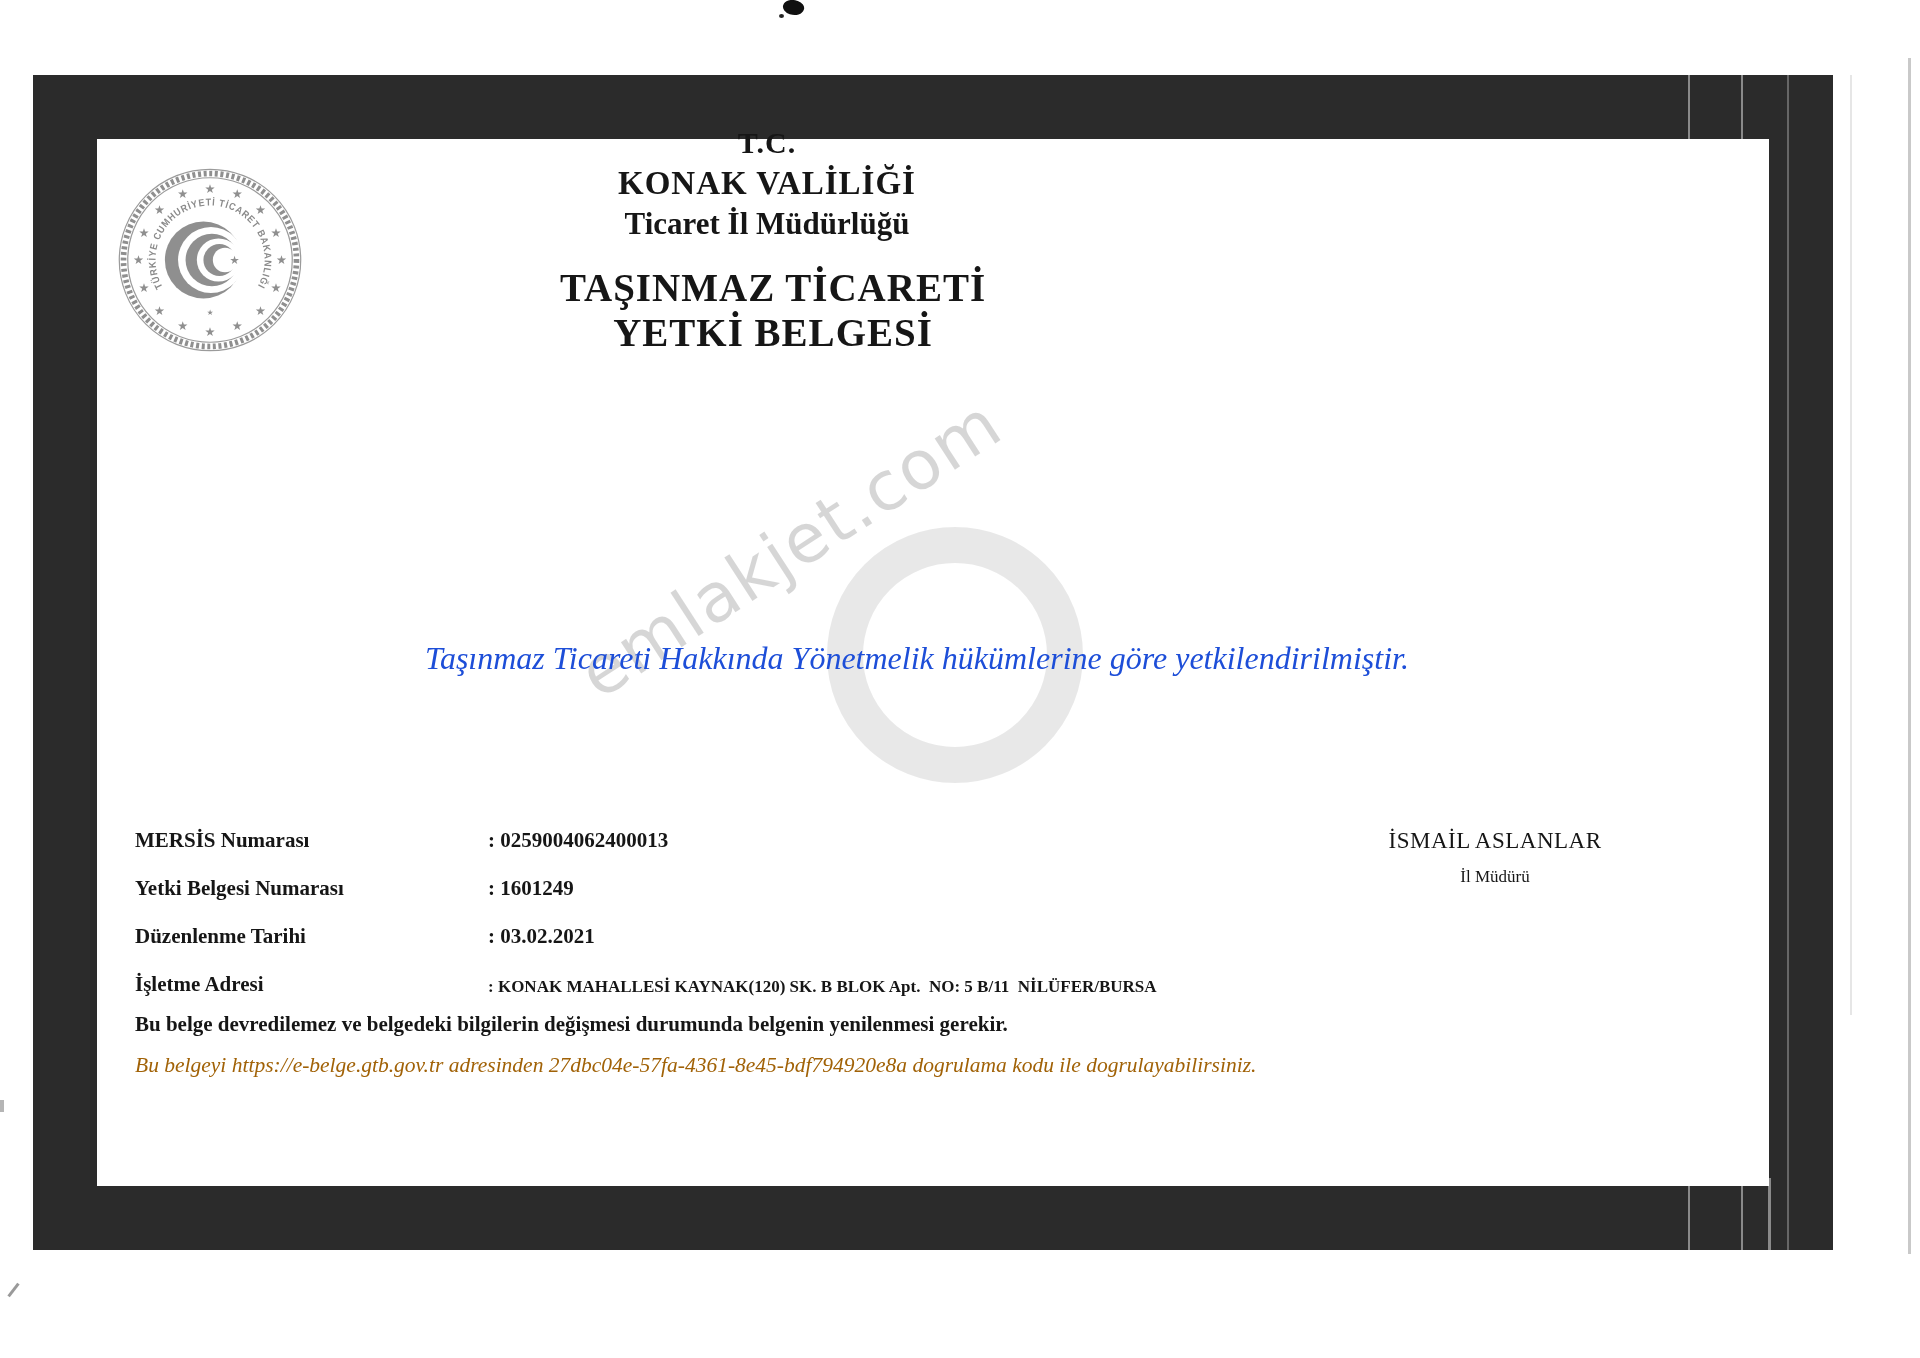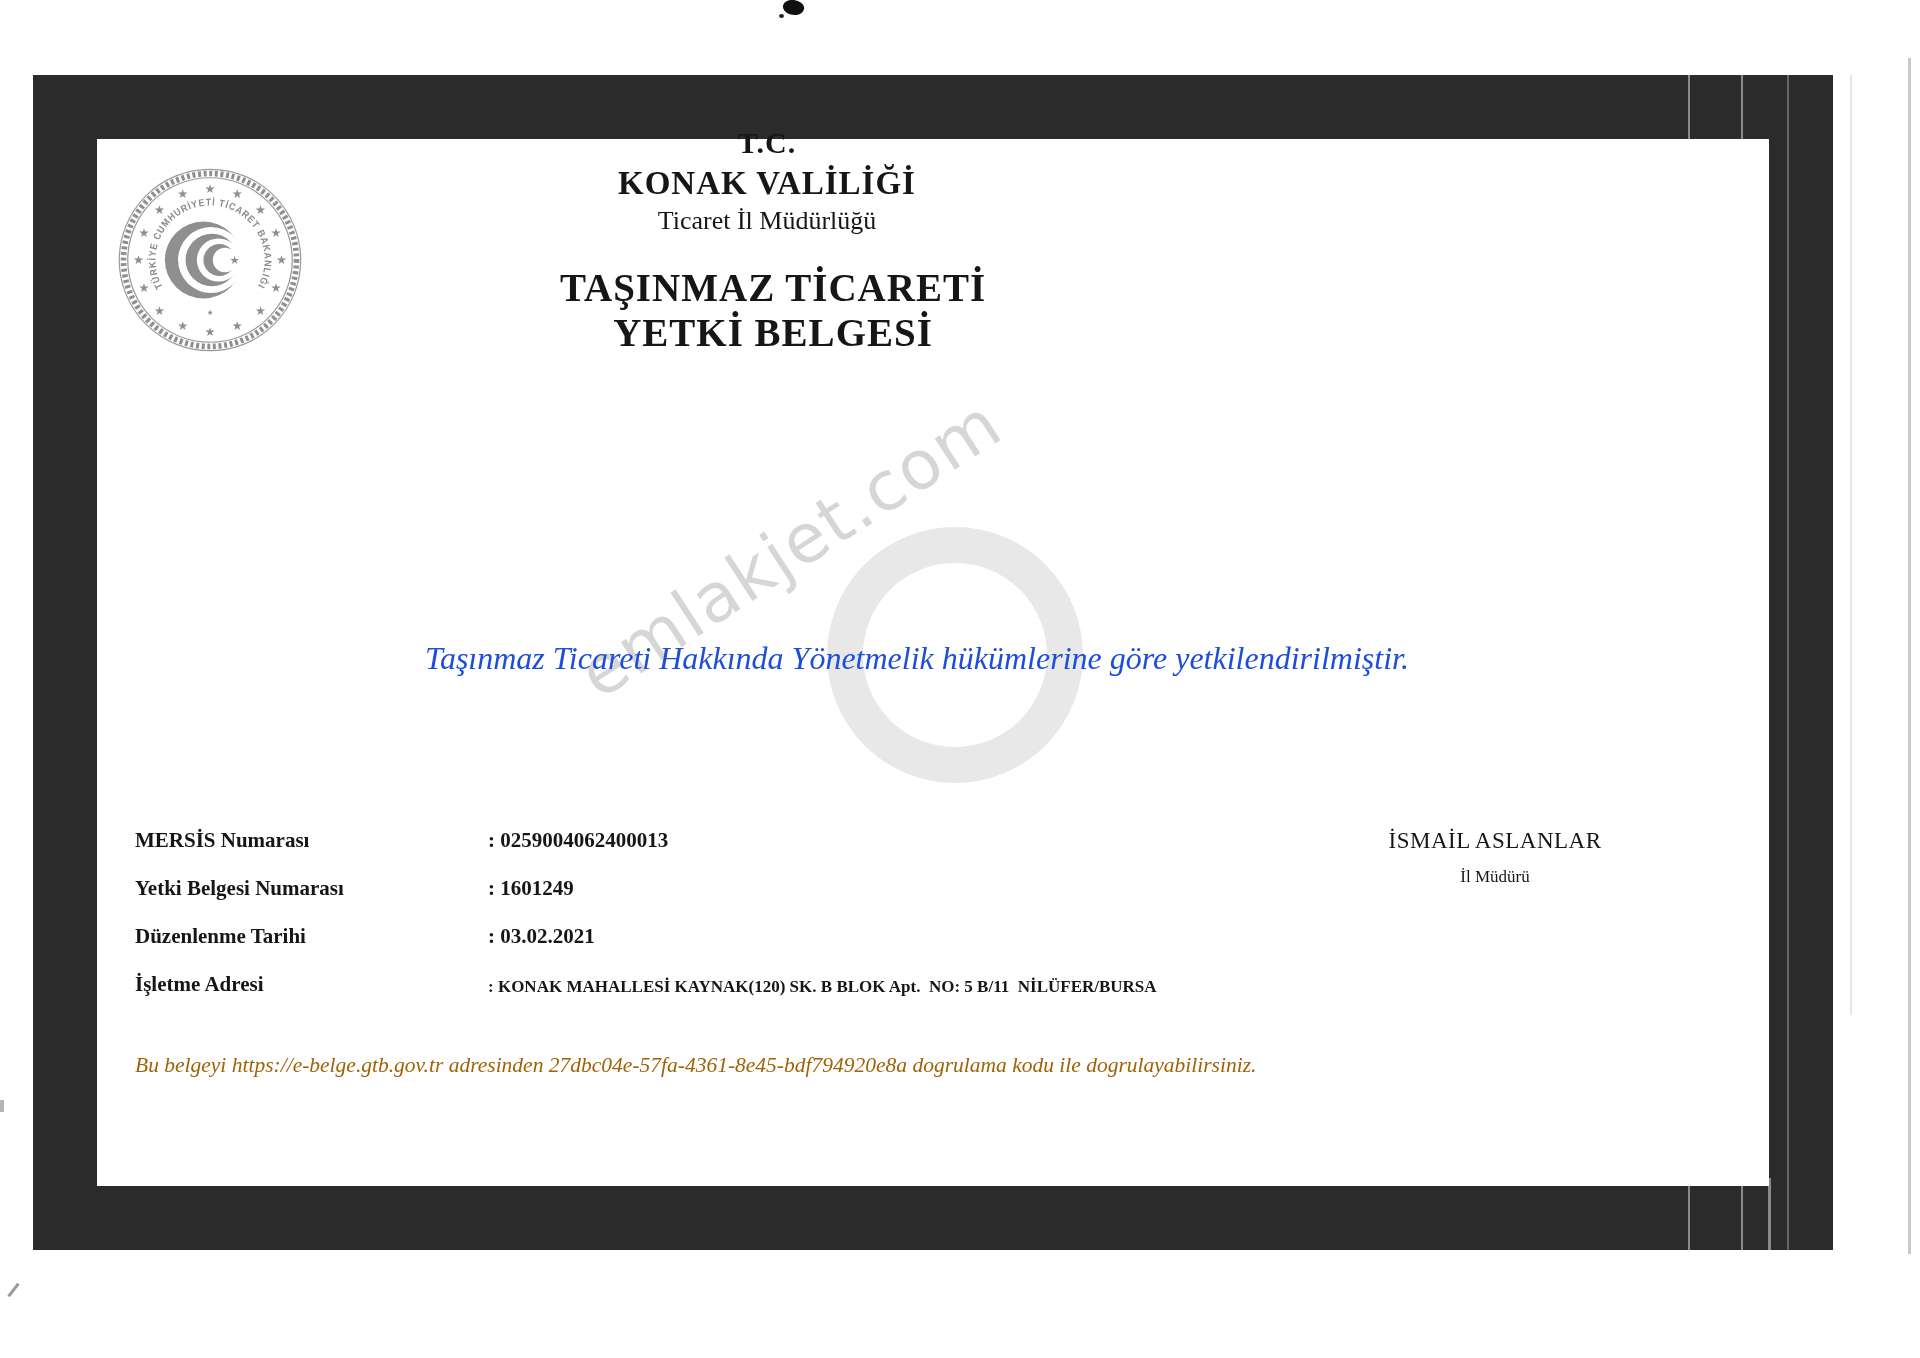--- a/index.html
+++ b/index.html
@@ -36,21 +36,21 @@
   }
   .watermark-ring { position:absolute; left:820px; top:520px; z-index:1; }
 
   
   .content { position:absolute; inset:0; z-index:5; }
   .emblem { position:absolute; left:116px; top:166px; }
 
   .header-block { position:absolute; left:97px; top:126px; width:1340px; text-align:center; }
   .hdr1 { font-size:30px; font-weight:bold; letter-spacing:1px; }
   .hdr2 { font-size:33px; font-weight:bold; margin-top:5px; letter-spacing:1px; }
-  .hdr3 { font-size:26px; font-weight:normal; margin-top:4px; }
+  .hdr3 { font-size:31px; font-weight:bold; margin-top:4px; }
 
   .title-block { position:absolute; left:97px; top:266px; width:1340px; text-align:center;margin-left:6px; }
   .title-line { font-size:39px; font-weight:bold; letter-spacing:1px; line-height:1.15; }
 
   .company {
     position:absolute; left:97px; top:506px; width:1676px; text-align:center;
     font-family:"Liberation Sans", sans-serif; font-size:28px; font-weight:bold;
     letter-spacing:0.5px; color:#121212;
   }
   .statement {
@@ -166,16 +166,17 @@
     <div class="field-row" style="top:972px;">
       <span class="field-label">İşletme Adresi</span>
       <span class="field-value small">: KONAK MAHALLESİ KAYNAK(120) SK. B BLOK Apt.  NO: 5 B/11  NİLÜFER/BURSA</span>
     </div>
 
     <div class="signature">
       <div class="sig-name">İSMAİL ASLANLAR</div>
       <div class="sig-title">İl Müdürü</div>
     </div>
 
+    <div class="note-bold">Bu belge devredilemez ve belgedeki bilgilerin değişmesi durumunda belgenin yenilenmesi gerekir.</div>
     <div class="note-italic">Bu belgeyi https://e-belge.gtb.gov.tr adresinden 27dbc04e-57fa-4361-8e45-bdf794920e8a dogrulama kodu ile dogrulayabilirsiniz.</div>
 
   </div>
 </div>
 
 </body></html>

